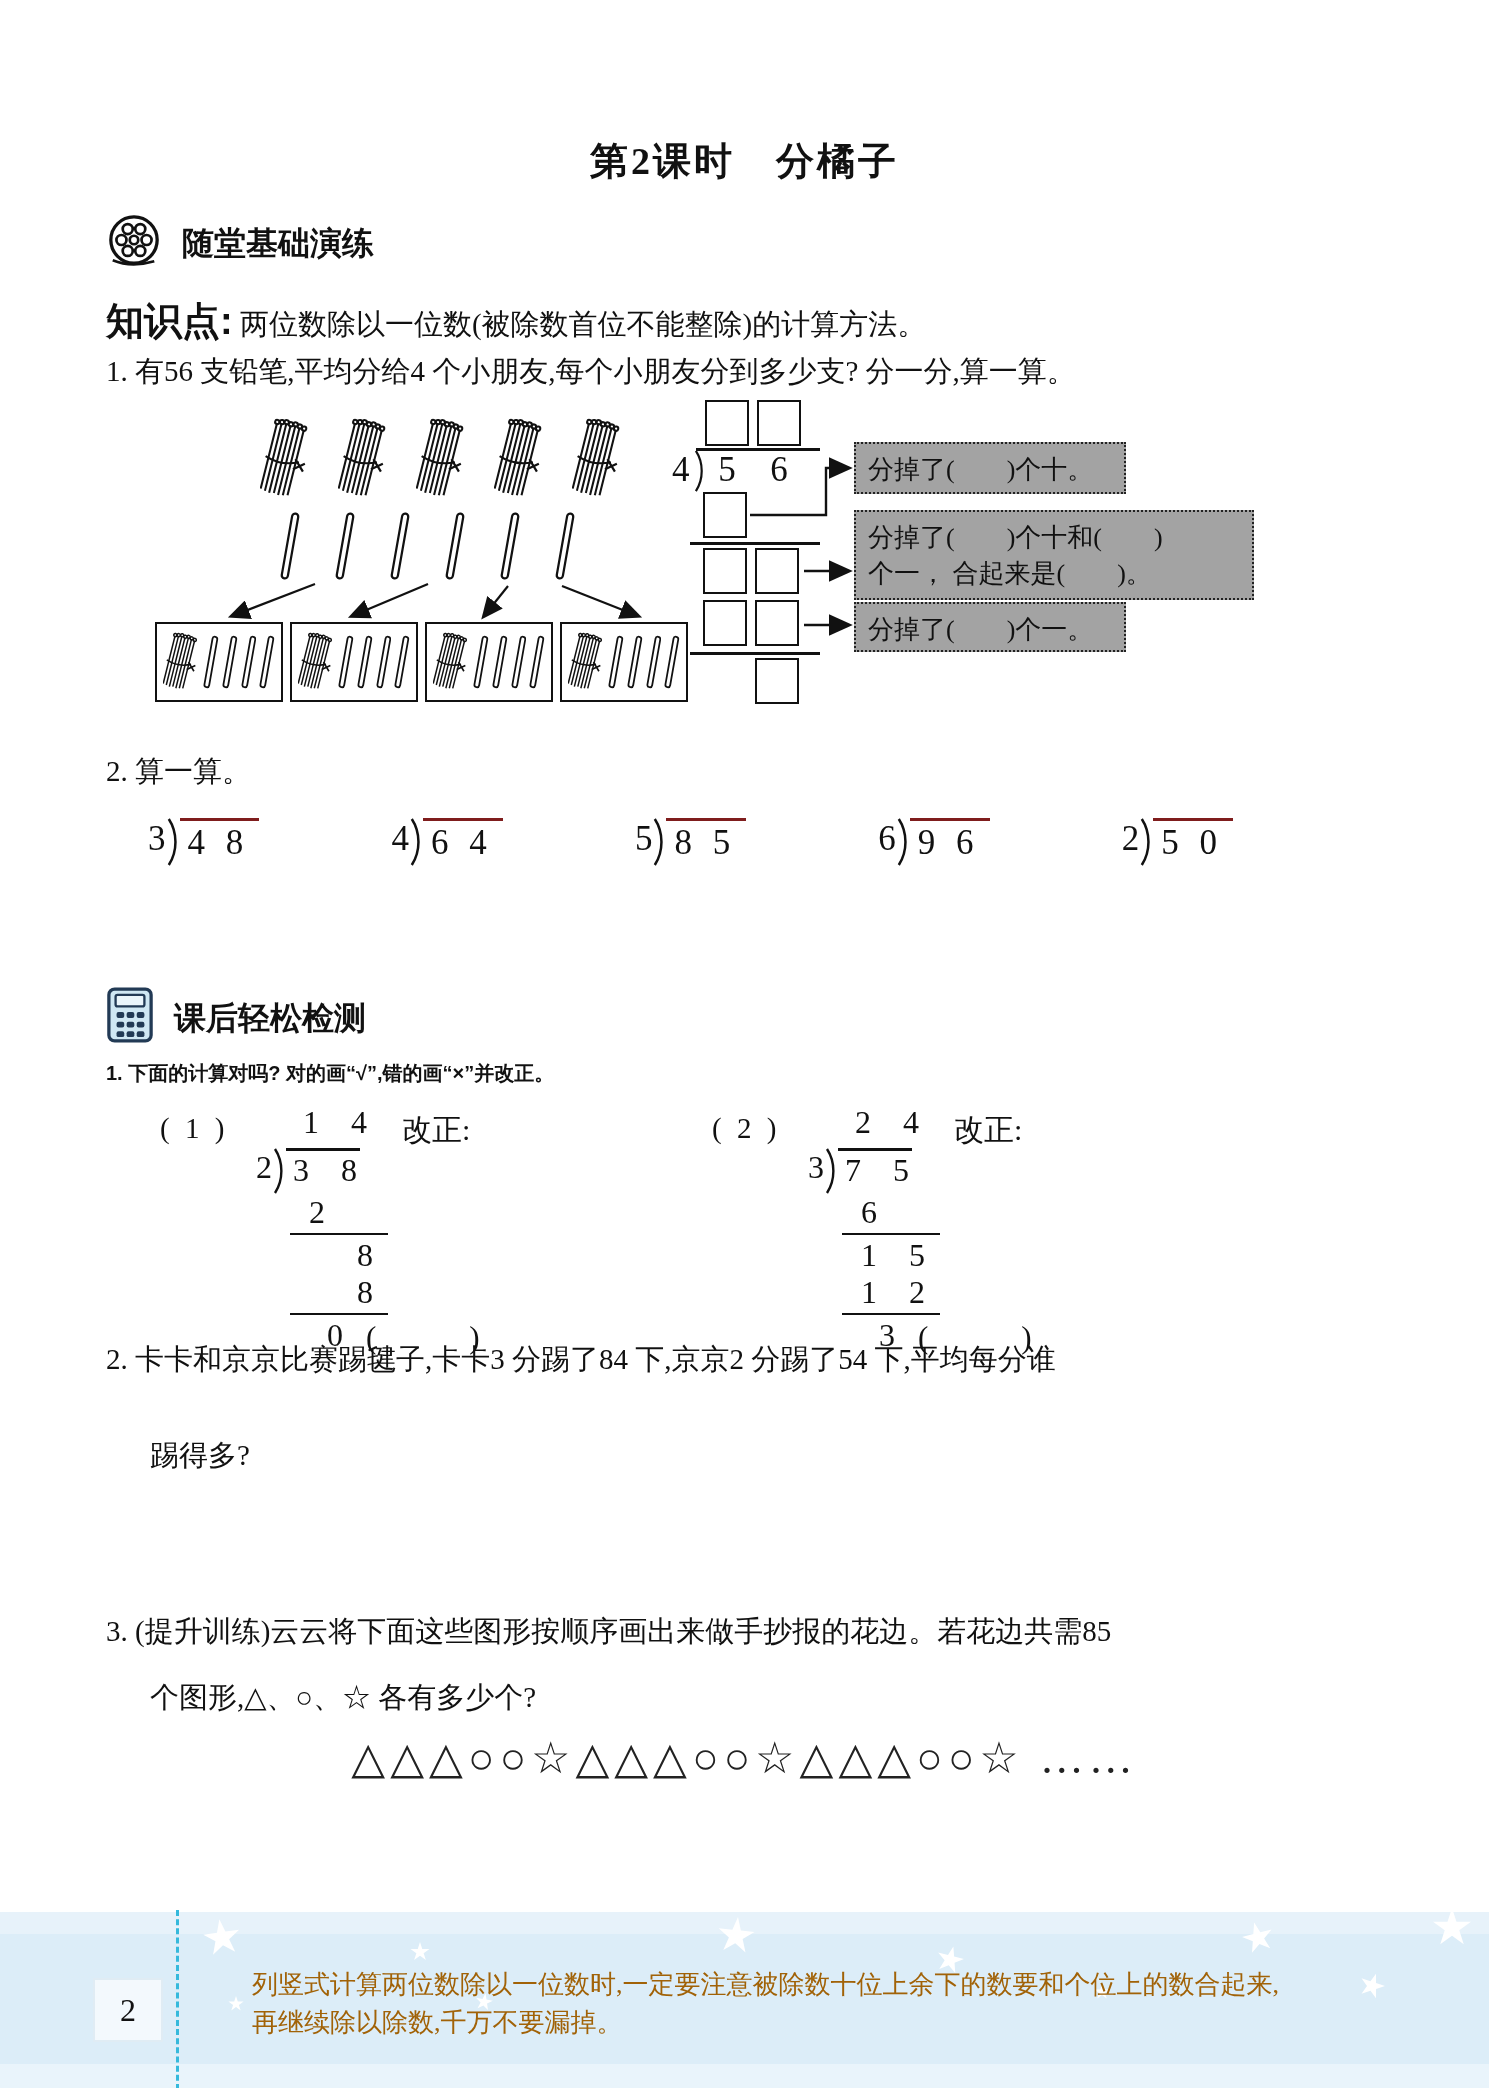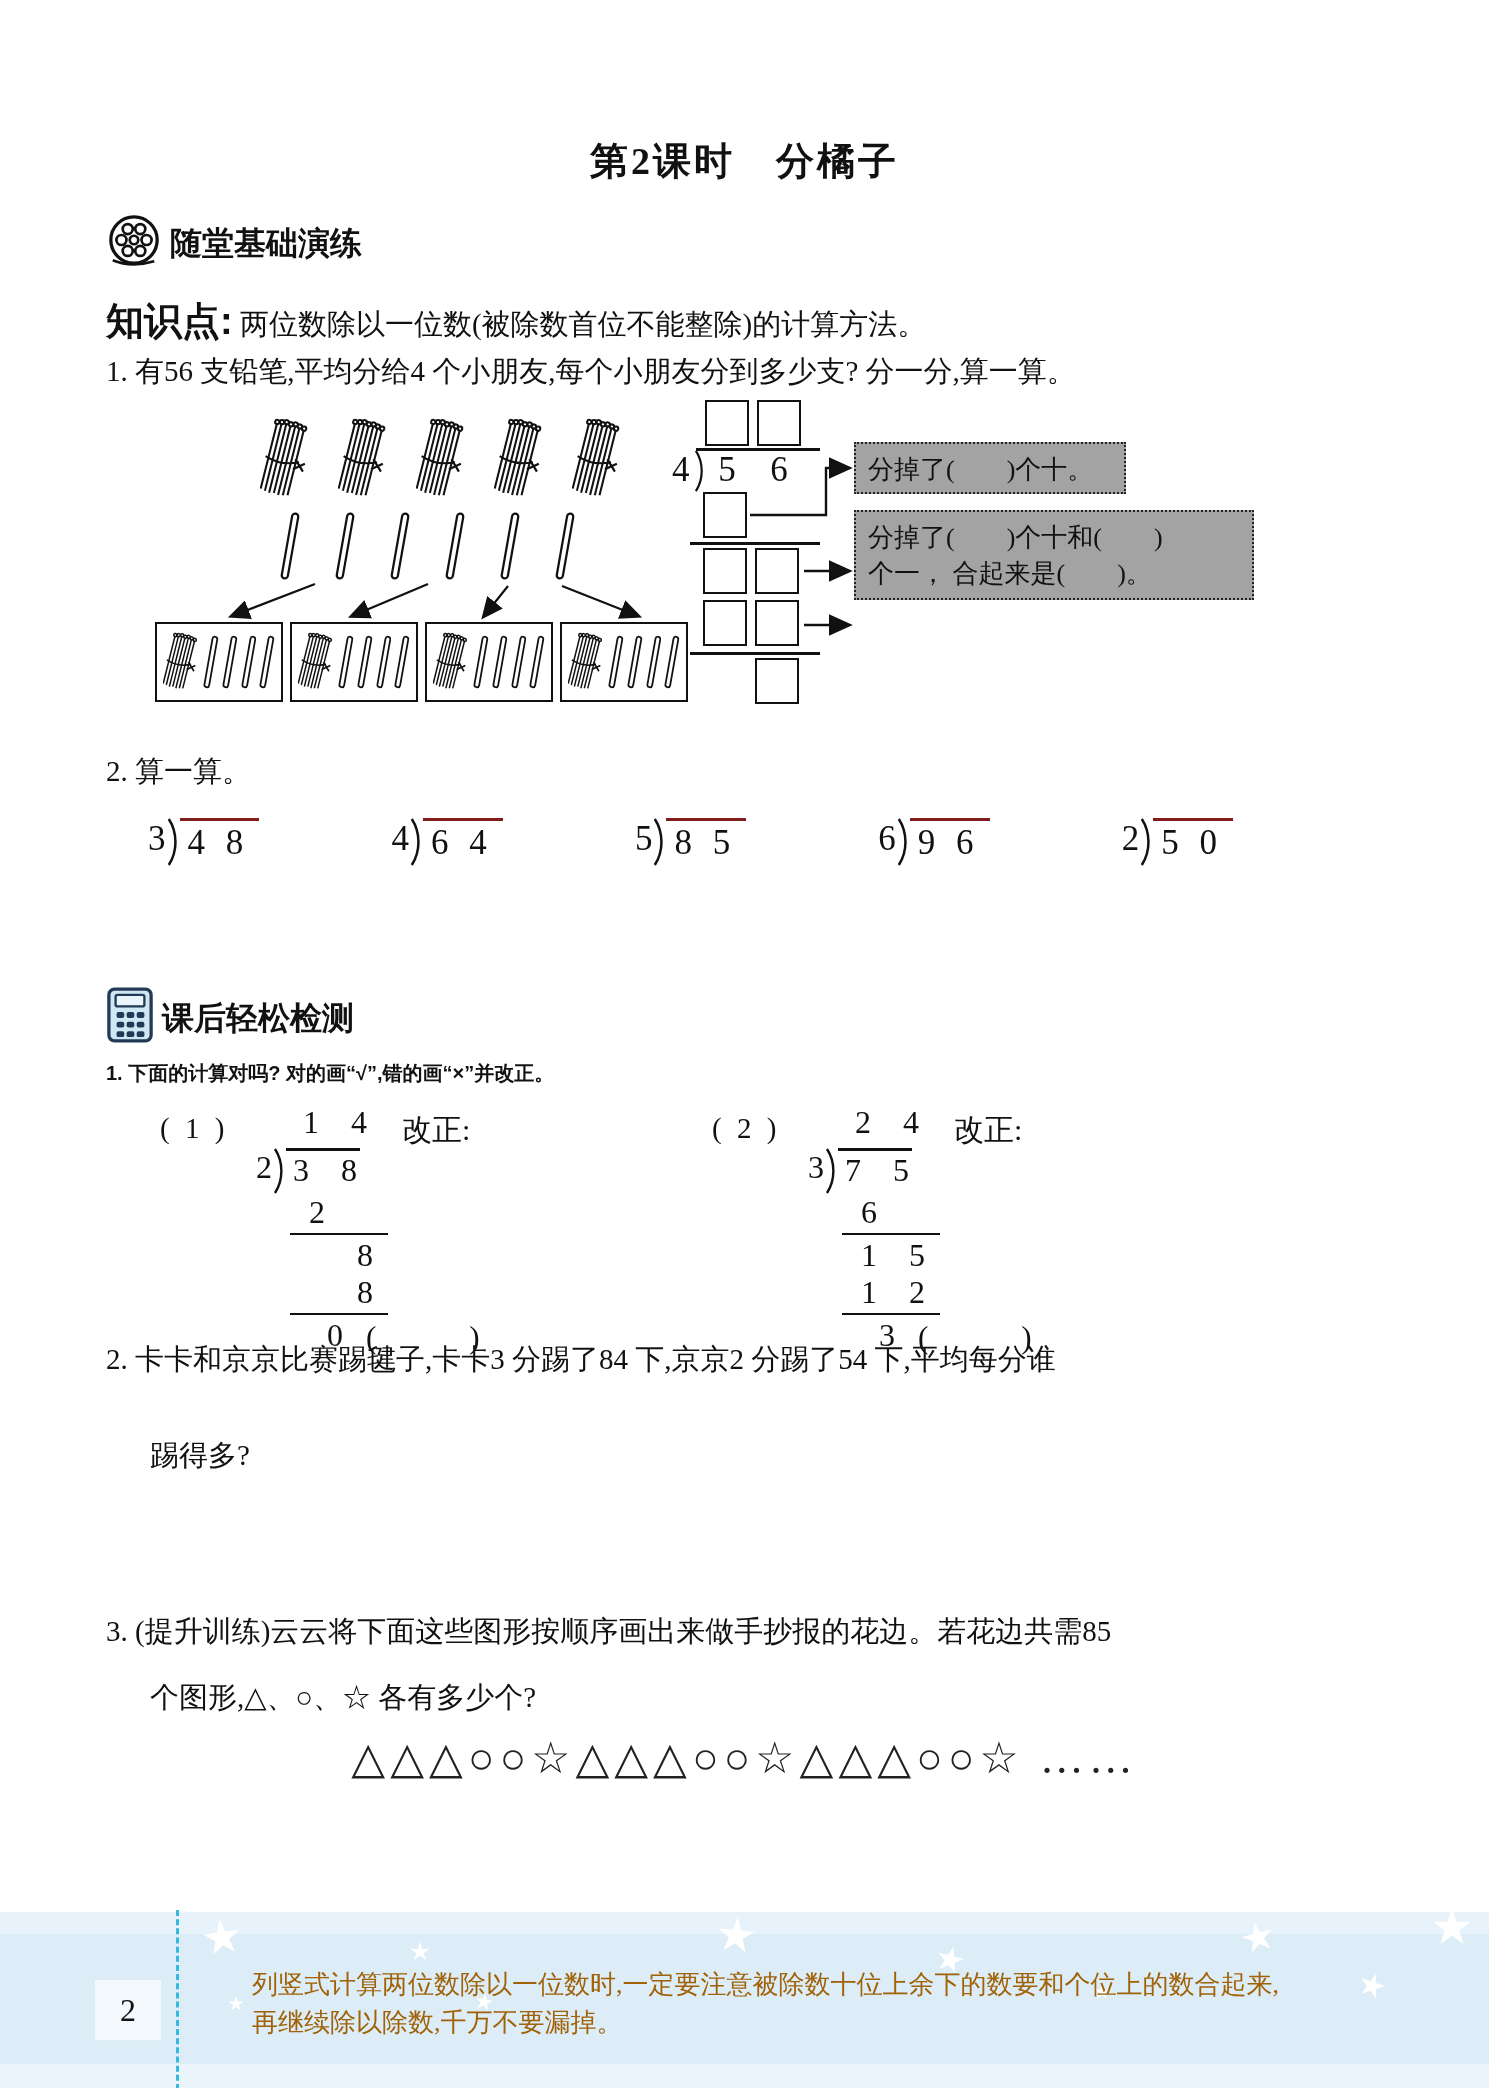--- a/index.html
+++ b/index.html
@@ -2,21 +2,21 @@
 <html><head>
 <meta charset="utf-8">
 <style>
   html,body{margin:0;padding:0;background:#888;}
   .page{position:relative;width:1489px;height:2088px;background:#ffffff;overflow:hidden;
         font-family:"Liberation Serif","DejaVu Serif",serif;color:#111;}
   .abs{position:absolute;}
 
   
   .title{top:136px;left:0;width:100%;text-align:center;font-size:38px;font-weight:bold;letter-spacing:3px;}
-  .sec{display:flex;align-items:center;gap:8px;font-weight:bold;font-size:32px;
+  .sec{display:flex;align-items:center;gap:20px;font-weight:bold;font-size:32px;
        font-family:Liberation Serif, serif;}
   .sec1{top:212px;left:106px;} .sec2{top:986px;left:106px;}
   .kp{top:296px;left:106px;font-size:29px;}
   .kp b{font-family:"Liberation Sans","DejaVu Sans",sans-serif;font-size:38px;}
   .q{font-size:29px;}
   .q1t{top:352px;left:106px;width:1320px;}
 
   
   .fig{top:398px;left:110px;width:1290px;height:334px;}
   .fig svg.overlay{position:absolute;left:0;top:0;pointer-events:none;}
@@ -259,20 +259,23 @@
     <div class="hline" style="left:580px;top:254px;width:130px"></div>
     <div class="sbox" style="left:645px;top:260px"></div>
 
     <div class="annbox" style="left:744px;top:44px;width:272px;height:52px">
       <span>分掉了(　　)个十。</span>
     </div>
     <div class="annbox" style="left:744px;top:112px;width:400px;height:90px">
       <div>分掉了(　　)个十和(　　)</div>
       <div>个一， 合起来是(　　)。</div>
     </div>
+    <div class="annbox" style="left:744px;top:204px;width:272px;height:50px">
+      <span>分掉了(　　)个一。</span>
+    </div>
 
     <svg class="overlay" width="1290" height="334">
       <defs>
         <marker id="ah" markerWidth="10" markerHeight="9" refX="8" refY="4.5" orient="auto">
           <polygon points="0,0 10,4.5 0,9" fill="#111"></polygon>
         </marker>
       </defs>
       <line x1="205" y1="186" x2="122" y2="218" stroke="#111" stroke-width="2.2" marker-end="url(#ah)"></line>
       <line x1="318" y1="186" x2="242" y2="218" stroke="#111" stroke-width="2.2" marker-end="url(#ah)"></line>
       <line x1="398" y1="188" x2="374" y2="218" stroke="#111" stroke-width="2.2" marker-end="url(#ah)"></line>

